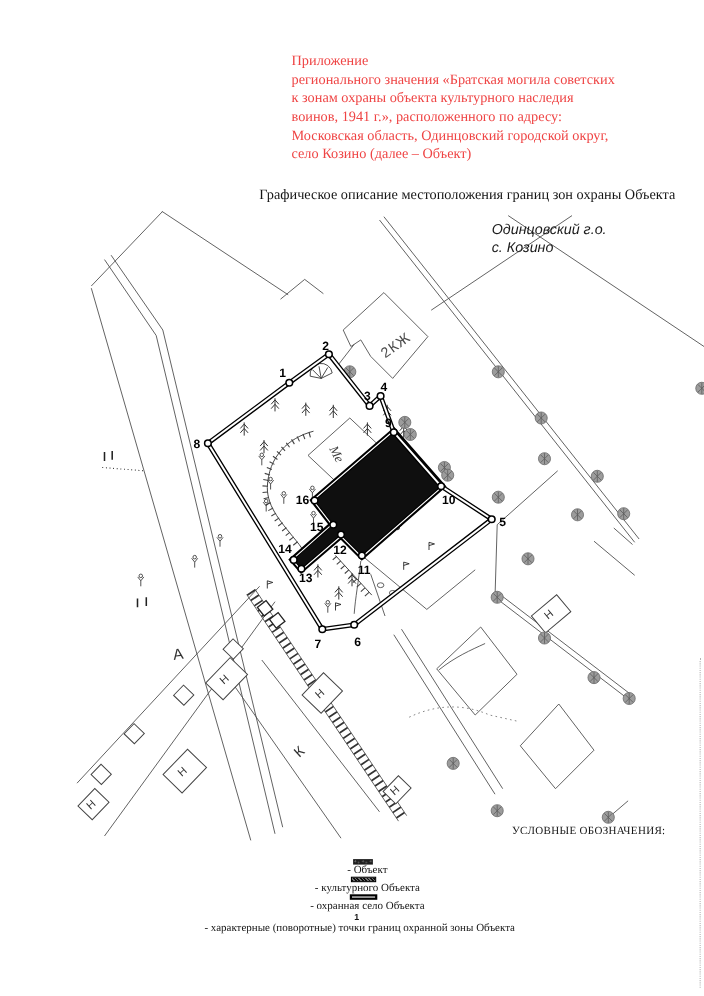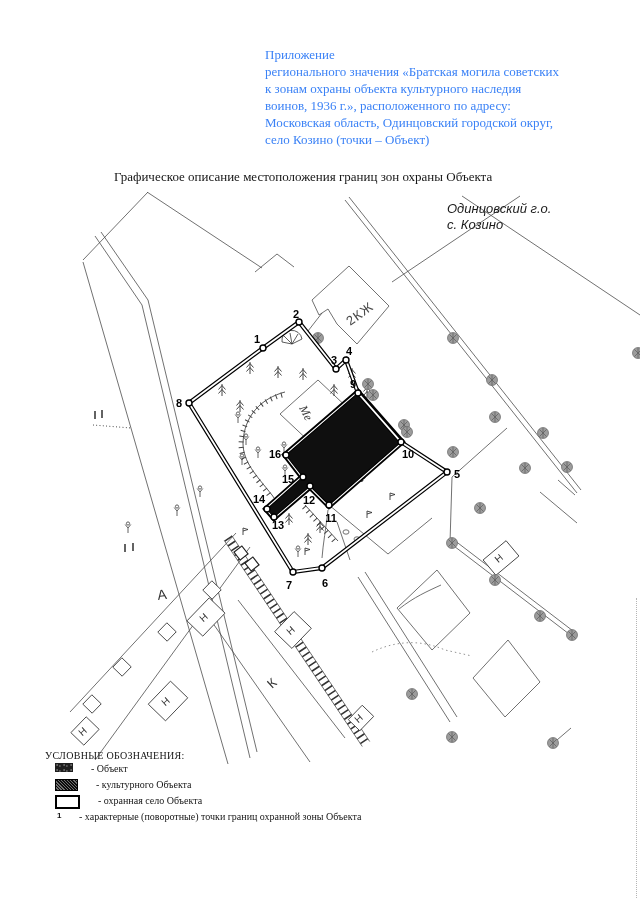--- a/index.html
+++ b/index.html
@@ -6,39 +6,39 @@
   body{
     width:640px;height:905px;
     background:#ffffff;
     position:relative;
     font-family:"Liberation Serif", serif;
     color:#1a1a1a;
     overflow:hidden;
   }
   .header{
     position:absolute;left:265px;top:46px;width:360px;
-    font-size:13px;line-height:17px;color:#3b82f6;
+    font-size:13px;line-height:17px;color:#ef4444;
   }
   .subtitle{
     position:absolute;left:114px;top:169px;width:500px;
-    font-size:13px;color:#151515;
+    font-size:13px;color:#151515;text-align:right;
   }
   .map-wrap{position:absolute;left:0;top:192px;width:640px;height:578px;}
   svg text{font-family:"Liberation Sans", sans-serif;}
   .pt-label{font-weight:bold;font-size:11px;fill:#000;}
   .region-label{font-style:italic;font-size:13px;fill:#1a1a1a;}
   .bldg-label{font-size:13px;fill:#4a4a4a;letter-spacing:1px;}
   .map-letter{fill:#333;}
   .frag{font-family:"Liberation Serif",serif;font-style:italic;font-size:12px;fill:#3a3a3a;}
   .legend{
     position:absolute;left:45px;top:750px;width:560px;
     font-size:10px;color:#151515;
   }
-  .legend-title{font-size:10px;letter-spacing:0.3px;margin-bottom:2px;}
-  .lg-row{display:flex;align-items:flex-start;height:16px;}
+  .legend-title{font-size:10px;letter-spacing:0.3px;margin-bottom:20px;text-align:right;}
+  .lg-row{display:flex;align-items:center;height:16px;flex-direction:column;}
   .sw{display:inline-block;margin-left:10px;}
   .sw1{width:18px;height:9px;background:#1e1e1e;
        background-image:radial-gradient(circle at 30% 40%, #6a6a6a 0.6px, transparent 1.1px),
                         radial-gradient(circle at 70% 60%, #5a5a5a 0.6px, transparent 1.1px);
        background-size:7px 5px;}
   .sw2{width:21px;height:10px;border:1px solid #000;
        background:repeating-linear-gradient(45deg,#0c0c0c 0,#0c0c0c 1.2px,#6f6f6f 1.2px,#6f6f6f 2.2px);}
   .sw3{width:21px;height:10px;border:2px solid #000;background:#fff;}
   .sw-num{display:inline-block;width:18px;margin-left:12px;
           font-family:"Liberation Sans",sans-serif;font-weight:bold;font-size:8px;text-align:left;}
@@ -46,23 +46,23 @@
   .lg-label-4{margin-left:4px;font-family:Liberation Serif, serif;}
   .scan-edge{position:absolute;left:636px;top:598px;height:300px;width:0;border-left:1px dotted #b5b5b5;}
 </style>
 </head>
 <body>
 
 <div class="header">
   <div>Приложение</div>
   <div>регионального значения «Братская могила советских</div>
   <div>к зонам охраны объекта культурного наследия</div>
-  <div>воинов, 1936 г.», расположенного по адресу:</div>
+  <div>воинов, 1941 г.», расположенного по адресу:</div>
   <div>Московская область, Одинцовский городской округ,</div>
-  <div>село Козино (точки – Объект)</div>
+  <div>село Козино (далее – Объект)</div>
 </div>
 
 <div class="subtitle">Графическое описание местоположения границ зон охраны Объекта</div>
 
 <div class="map-wrap">
 <svg width="640" height="578" viewBox="0 0 640 578" xmlns="http://www.w3.org/2000/svg">
   <defs>
     <g id="fir" stroke="#333" stroke-width="0.9" fill="none">
       <path d="M0,6 L0,-6 M-3.5,-0.5 L0,-4.5 L3.5,-0.5 M-3.5,3.5 L0,-0.5 L3.5,3.5"></path>
     </g>

